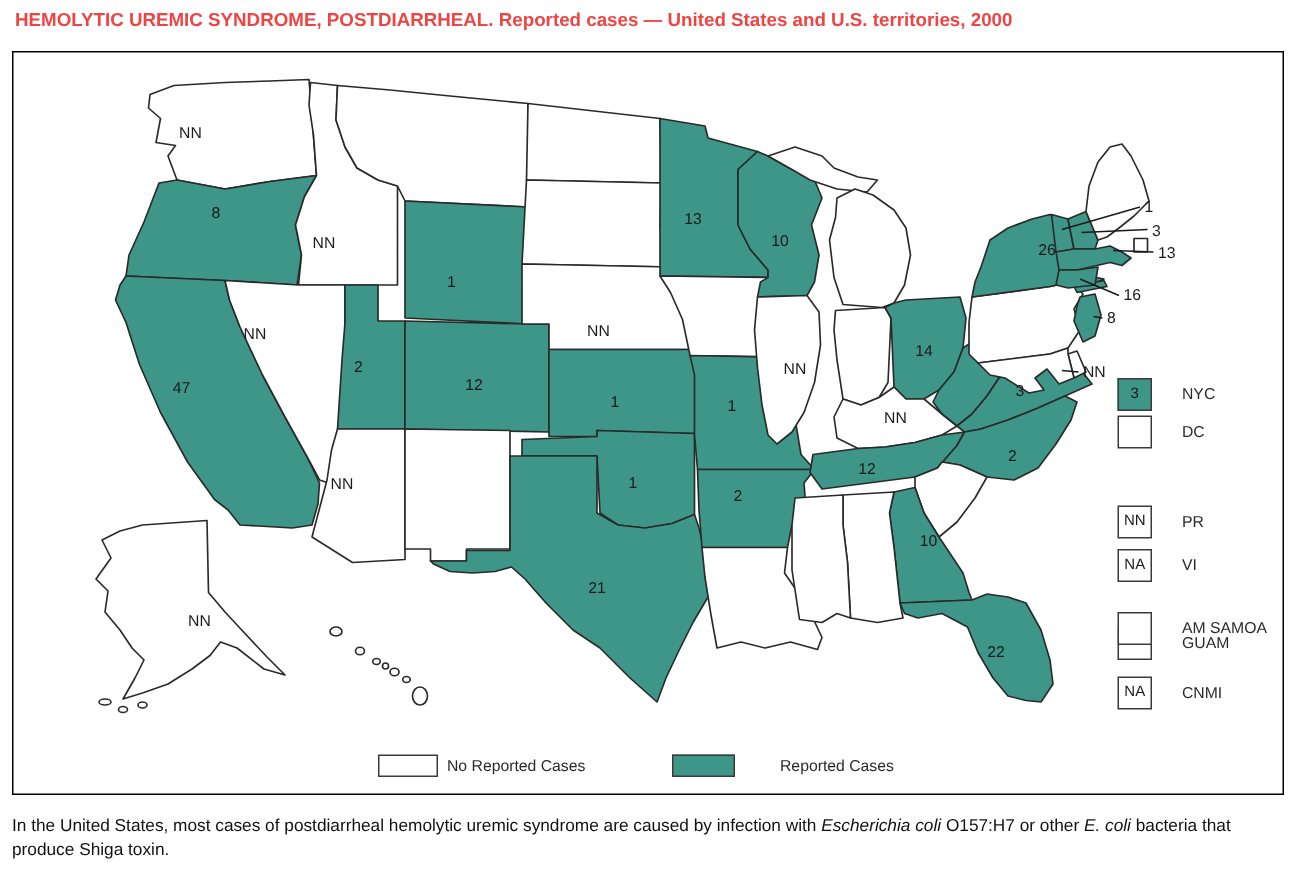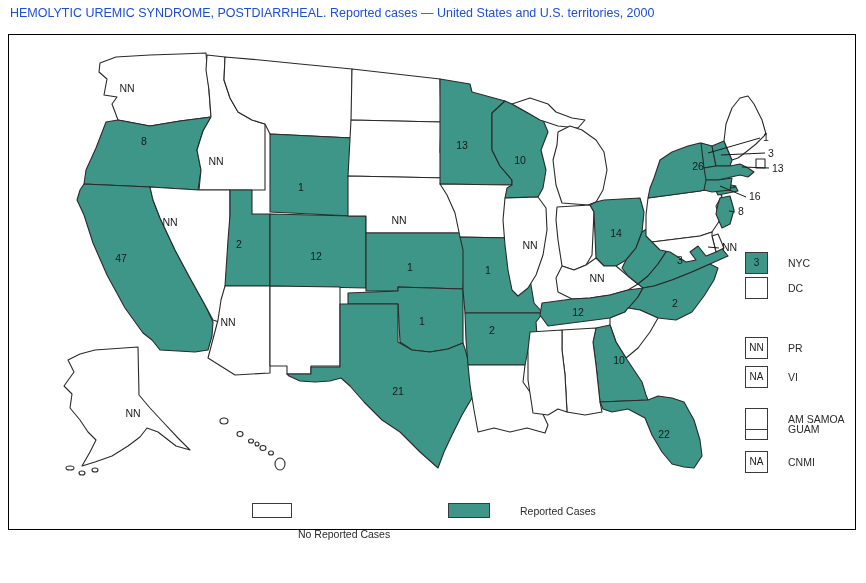--- a/index.html
+++ b/index.html
@@ -1,18 +1,18 @@
 <!DOCTYPE html>
 <html><head>
 <meta charset="utf-8">
 <style>
   html,body{margin:0;padding:0;background:#fff;}
   #fig{position:relative;width:866px;height:583px;background:#fff;
        font-family:"Liberation Sans","DejaVu Sans",sans-serif;color:#1a1a1a;overflow:hidden;}
-  .title{position:absolute;left:10px;top:6px;font-size:12.5px;font-weight:normal;letter-spacing:0;color:#1d4ed8;}
+  .title{position:absolute;left:10px;top:6px;font-size:12.5px;font-weight:bold;letter-spacing:0;color:#ef4444;}
   .frame{position:absolute;left:8px;top:34px;width:848px;height:496px;border:1.5px solid #000;box-sizing:border-box;background:#fff;}
   svg{position:absolute;left:0;top:0;}
   .st{stroke:#2a2a2a;stroke-width:1.1;stroke-linejoin:round;fill:#fff;}
   .maplabel{font-size:10.5px;fill:#1a1a1a;text-anchor:middle;}
   .callout-label{font-size:10.5px;fill:#1a1a1a;text-anchor:start;}
   .callout-line{stroke:#1a1a1a;stroke-width:1;fill:none;}
   
   .sl-row{position:absolute;left:745px;display:flex;align-items:center;}
   .sl-box{width:21px;height:20px;border:1.6px solid #3a3a3a;background:#fff;display:inline-block;
           text-align:center;line-height:20px;font-size:10px;color:#1a1a1a;box-sizing:content-box;}
@@ -160,17 +160,18 @@
   <div class="sl-row" style="top:408px">
     <span class="sl-box"></span>
     <span class="sl-label">AM SAMOA</span>
   </div>
   <div class="sl-row" style="top:451px">
     <span class="sl-box">NA</span>
     <span class="sl-label">CNMI</span>
   </div>
 
   <div class="bl-box" style="left:252px;top:503px;width:38px;"></div>
-  <div class="bl-label" style="left:298px;top:528px;text-align:right;">No Reported Cases</div>
+  <div class="bl-label" style="left:298px;top:505px;text-align:right;">No Reported Cases</div>
   <div class="bl-box" id="bl-reported" style="left: 448px; top: 503px; width: 40px; background: rgb(62, 150, 136);"></div>
   <div class="bl-label" style="left:496px;top:505px;margin-left:24px;">Reported Cases</div>
 
+  <div class="caption"><span>In the United States, most cases of postdiarrheal hemolytic uremic syndrome are caused by infection with </span><span class="it">Escherichia coli</span><span> O157:H7 or other </span><span class="it">E. coli</span><span> bacteria that produce Shiga toxin.</span></div>
 </div>
 
 </body></html>

